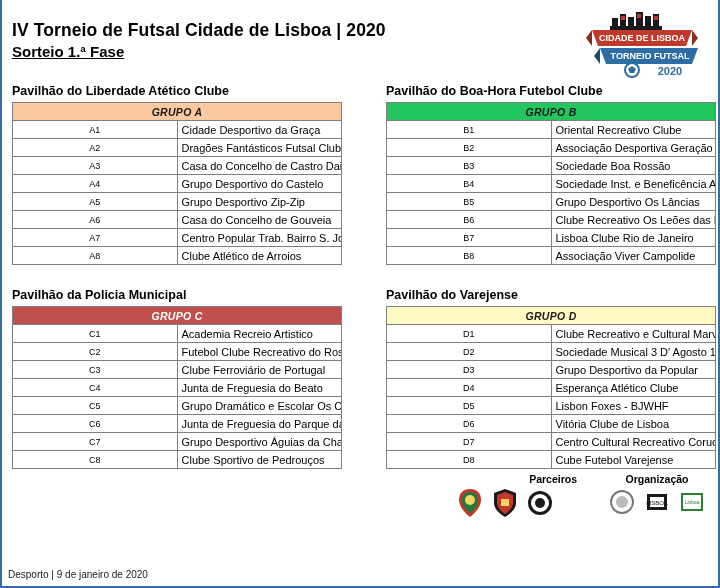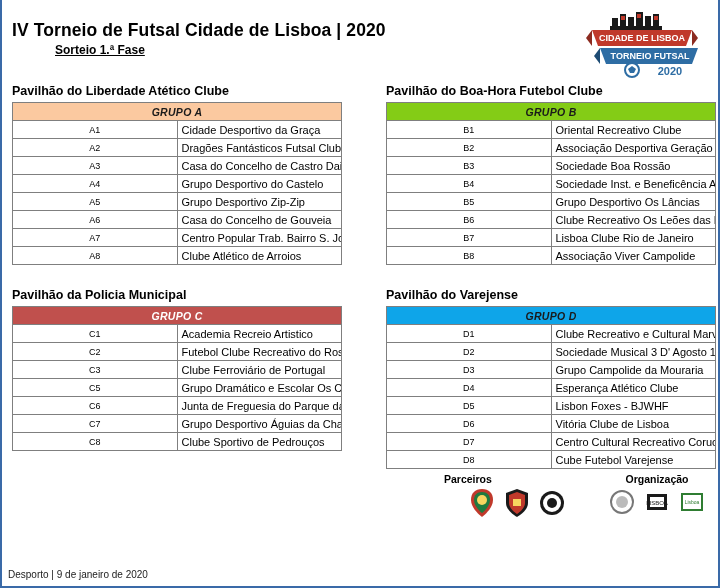--- a/index.html
+++ b/index.html
@@ -31,25 +31,24 @@
     width: 520px;
   }
   .title {
     font-size: 17.5px;
     font-weight: bold;
     color: #000;
     letter-spacing: 0.1px;
     line-height: 1.15;
   }
   .subtitle {
-    font-size: 12px;
+    font-size: 15px;
     font-weight: bold;
     text-decoration: underline;
     margin-top: 3px;
-    margin-left: 43px;
   }
 
   
   .logo {
     position: absolute;
     right: 14px;
     top: 6px;
     width: 130px;
     height: 74px;
   }
@@ -100,24 +99,24 @@
     font-style: italic;
     font-size: 10.5px;
     color: #1a1a1a;
     height: 15px;
     letter-spacing: 0.3px;
   }
 
   
   .partners {
     position: absolute;
-    left: 442px;
+    left: 430px;
     top: 473px;
     width: 145px;
-    text-align: left;
+    text-align: right;
   }
   .organizacao {
     position: absolute;
     left: 600px;
     top: 473px;
     width: 110px;
     text-align: center;
   }
   .plabel {
     font-size: 10.5px;
@@ -227,21 +226,21 @@
           </tr>
       </tbody>
     </table>
   </div>
 
   <div class="col-right block-top">
     <div class="pav-title">Pavilhão do Boa-Hora Futebol Clube</div>
     <table class="grp">
       <tbody>
         <tr class="grp-head">
-          <td colspan="2" style="background:#84cc16">GRUPO B</td>
+          <td colspan="2" style="background:#22c55e">GRUPO B</td>
         </tr>
         <tr>
             <td class="code">B1</td>
             <td class="club">Oriental Recreativo Clube</td>
           </tr>
         <tr>
             <td class="code">B2</td>
             <td class="club">Associação Desportiva Geração Marvila</td>
           </tr>
         <tr>
@@ -285,20 +284,24 @@
           </tr>
         <tr>
             <td class="code">C2</td>
             <td class="club">Futebol Clube Recreativo do Rossão</td>
           </tr>
         <tr>
             <td class="code">C3</td>
             <td class="club">Clube Ferroviário de Portugal</td>
           </tr>
         <tr>
+            <td class="code">C4</td>
+            <td class="club">Junta de Freguesia do Beato</td>
+          </tr>
+        <tr>
             <td class="code">C5</td>
             <td class="club">Grupo Dramático e Escolar Os Combatentes</td>
           </tr>
         <tr>
             <td class="code">C6</td>
             <td class="club">Junta de Freguesia do Parque das Nações</td>
           </tr>
         <tr>
             <td class="code">C7</td>
             <td class="club">Grupo Desportivo Águias da Charneca</td>
@@ -309,33 +312,33 @@
           </tr>
       </tbody>
     </table>
   </div>
 
   <div class="col-right block-bottom">
     <div class="pav-title">Pavilhão do Varejense</div>
     <table class="grp">
       <tbody>
         <tr class="grp-head">
-          <td colspan="2" style="background:#0ea5e9">GRUPO D</td>
+          <td colspan="2" style="background:#fef9c3">GRUPO D</td>
         </tr>
         <tr>
             <td class="code">D1</td>
             <td class="club">Clube Recreativo e Cultural Marvila Jovem</td>
           </tr>
         <tr>
             <td class="code">D2</td>
             <td class="club">Sociedade Musical 3 D' Agosto 1885</td>
           </tr>
         <tr>
             <td class="code">D3</td>
-            <td class="club">Grupo Campolide da Mouraria</td>
+            <td class="club">Grupo Desportivo da Popular</td>
           </tr>
         <tr>
             <td class="code">D4</td>
             <td class="club">Esperança Atlético Clube</td>
           </tr>
         <tr>
             <td class="code">D5</td>
             <td class="club">Lisbon Foxes - BJWHF</td>
           </tr>
         <tr>

